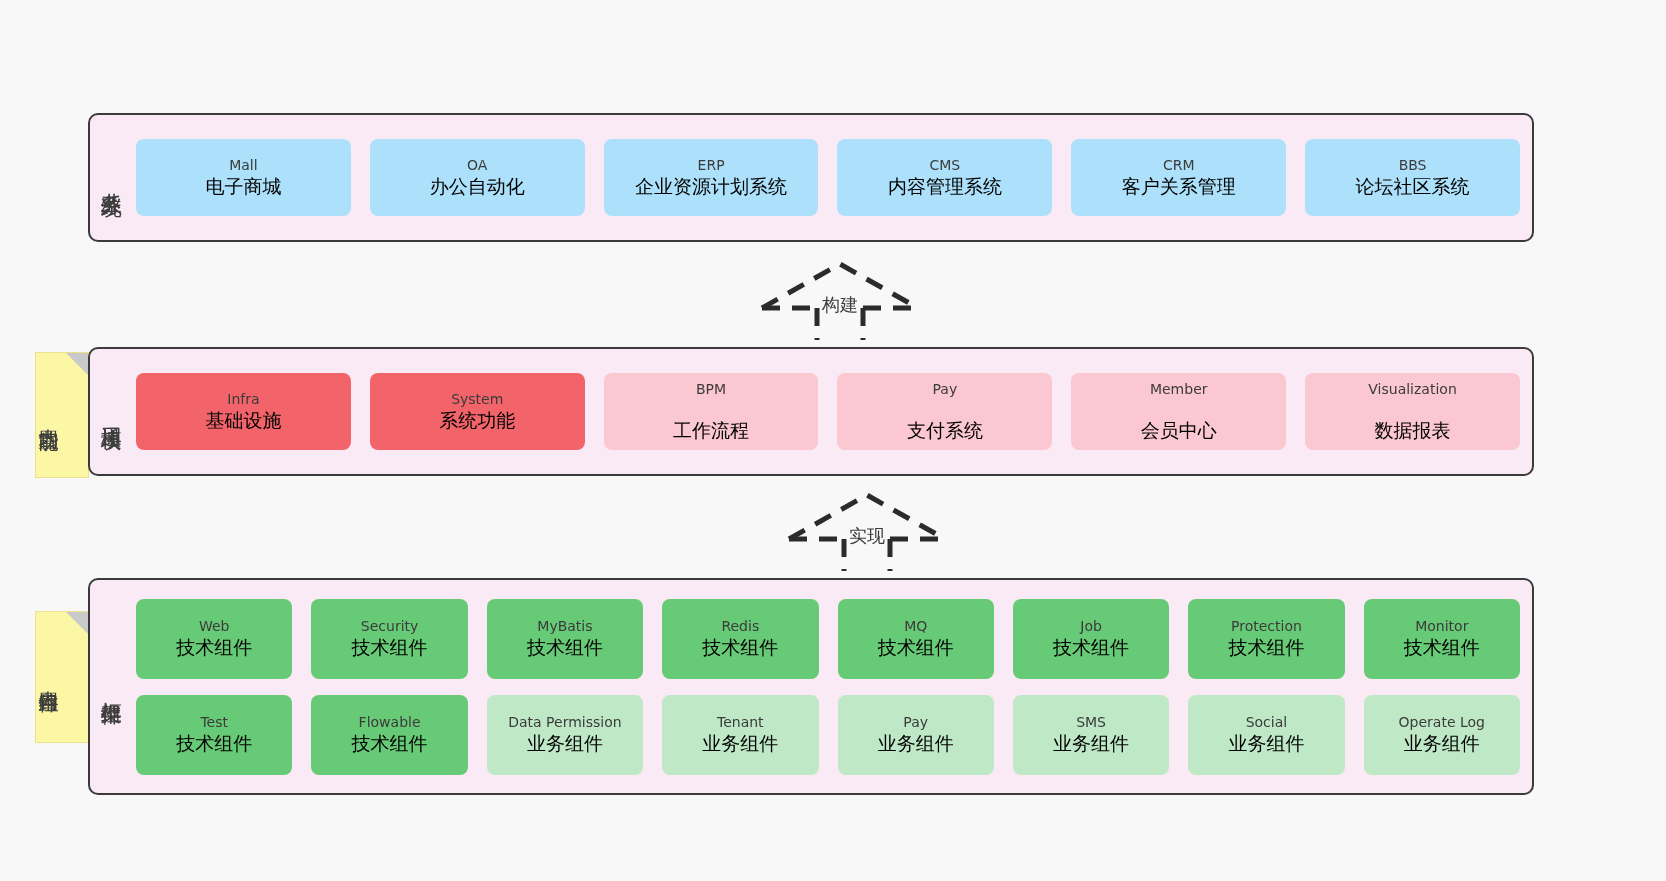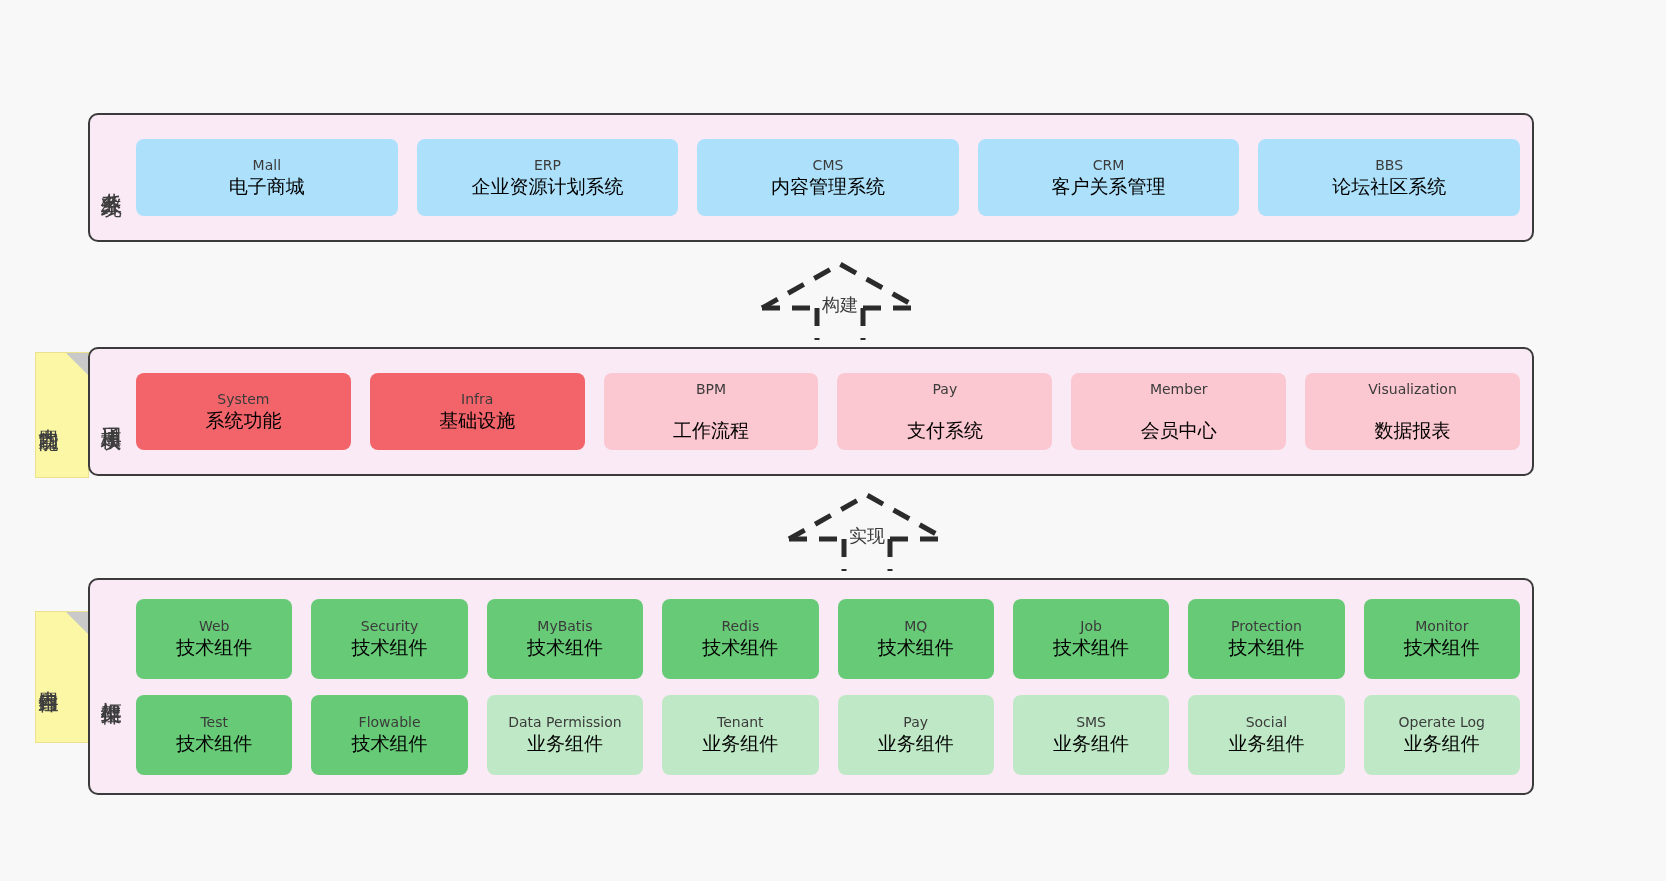--- a/index.html
+++ b/index.html
@@ -163,20 +163,24 @@
 
   <div class="layer" id="layer-business">
     <div class="layer-title">业务系统</div>
     <div class="layer-body">
       <div class="row">
         <div class="card c-blue">
           <div class="en">Mall</div>
           <div class="cn">电子商城</div>
         </div>
         <div class="card c-blue">
+          <div class="en">OA</div>
+          <div class="cn">办公自动化</div>
+        </div>
+        <div class="card c-blue">
           <div class="en">ERP</div>
           <div class="cn">企业资源计划系统</div>
         </div>
         <div class="card c-blue">
           <div class="en">CMS</div>
           <div class="cn">内容管理系统</div>
         </div>
         <div class="card c-blue">
           <div class="en">CRM</div>
           <div class="cn">客户关系管理</div>
@@ -203,26 +207,26 @@
   <div class="sticky" id="sticky-common">
     <div class="fold"></div>
     <div class="sticky-label">内置功能</div>
   </div>
 
   <div class="layer" id="layer-common">
     <div class="layer-title">通用模块</div>
     <div class="layer-body">
       <div class="row">
         <div class="card c-red">
+          <div class="en">Infra</div>
+          <div class="cn">基础设施</div>
+        </div>
+        <div class="card c-red">
           <div class="en">System</div>
           <div class="cn">系统功能</div>
-        </div>
-        <div class="card c-red">
-          <div class="en">Infra</div>
-          <div class="cn">基础设施</div>
         </div>
         <div class="card c-pink">
           <div class="en">BPM</div>
           <div class="cn">工作流程</div>
         </div>
         <div class="card c-pink">
           <div class="en">Pay</div>
           <div class="cn">支付系统</div>
         </div>
         <div class="card c-pink">

